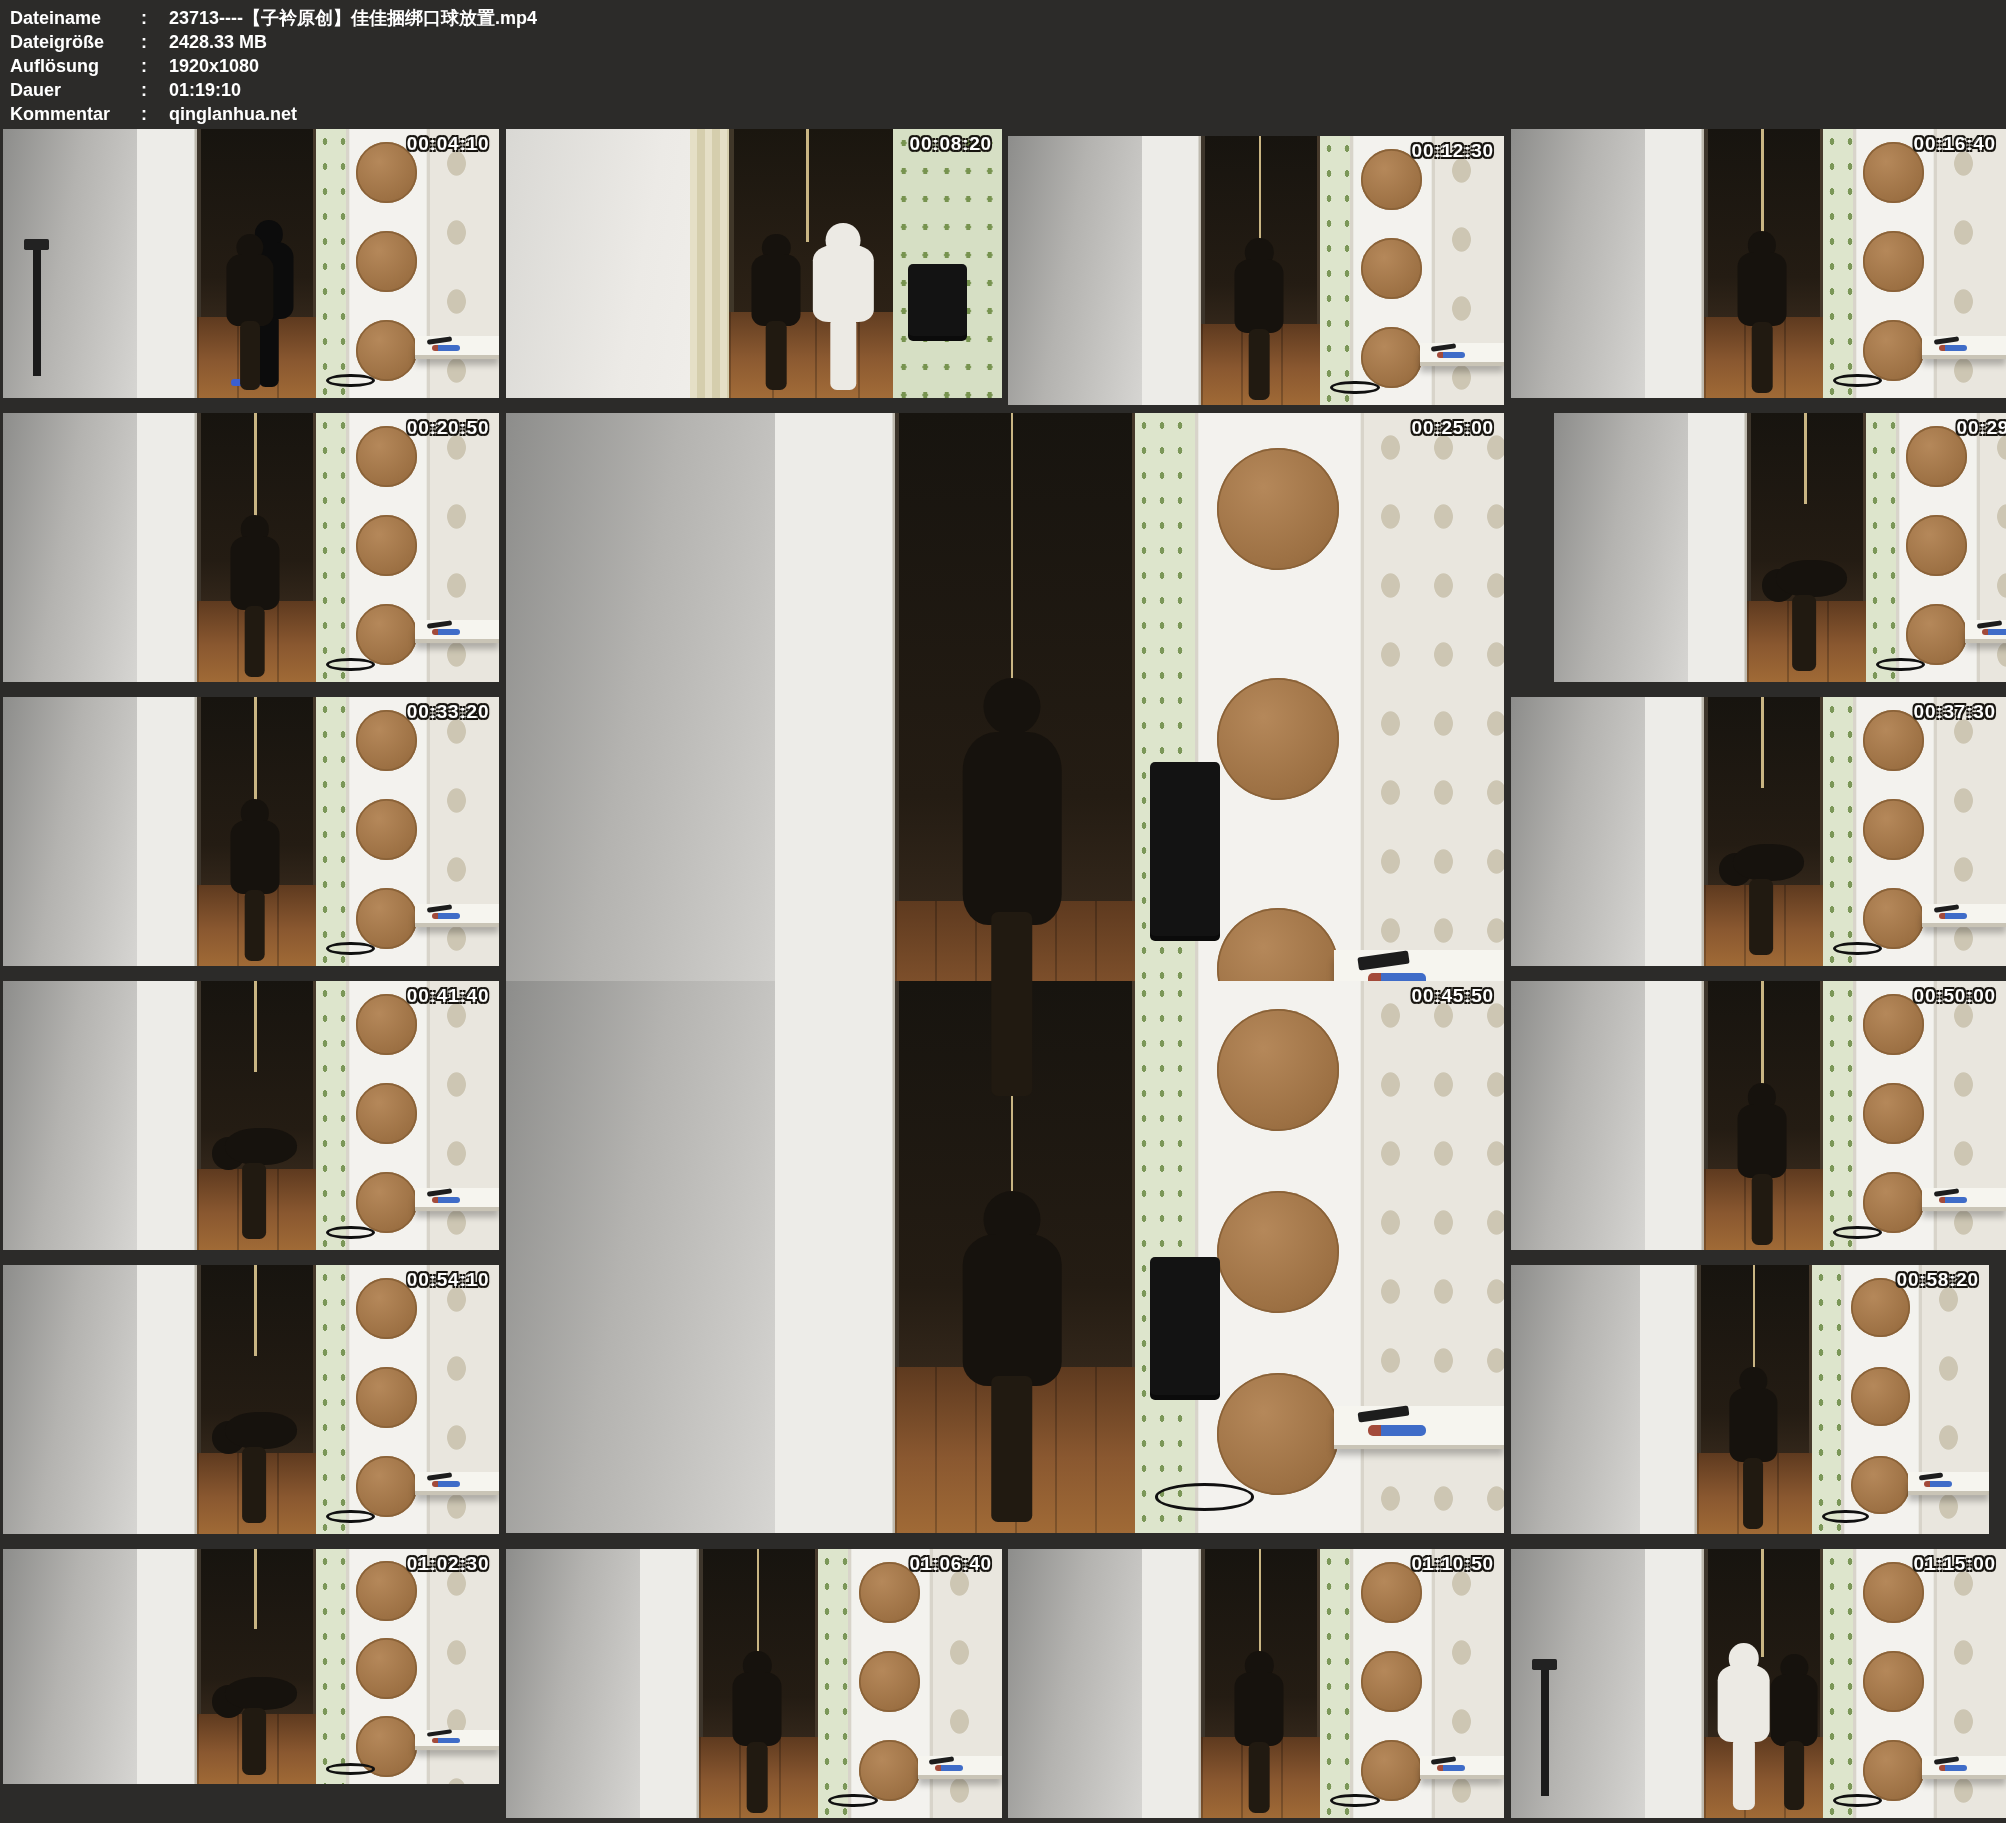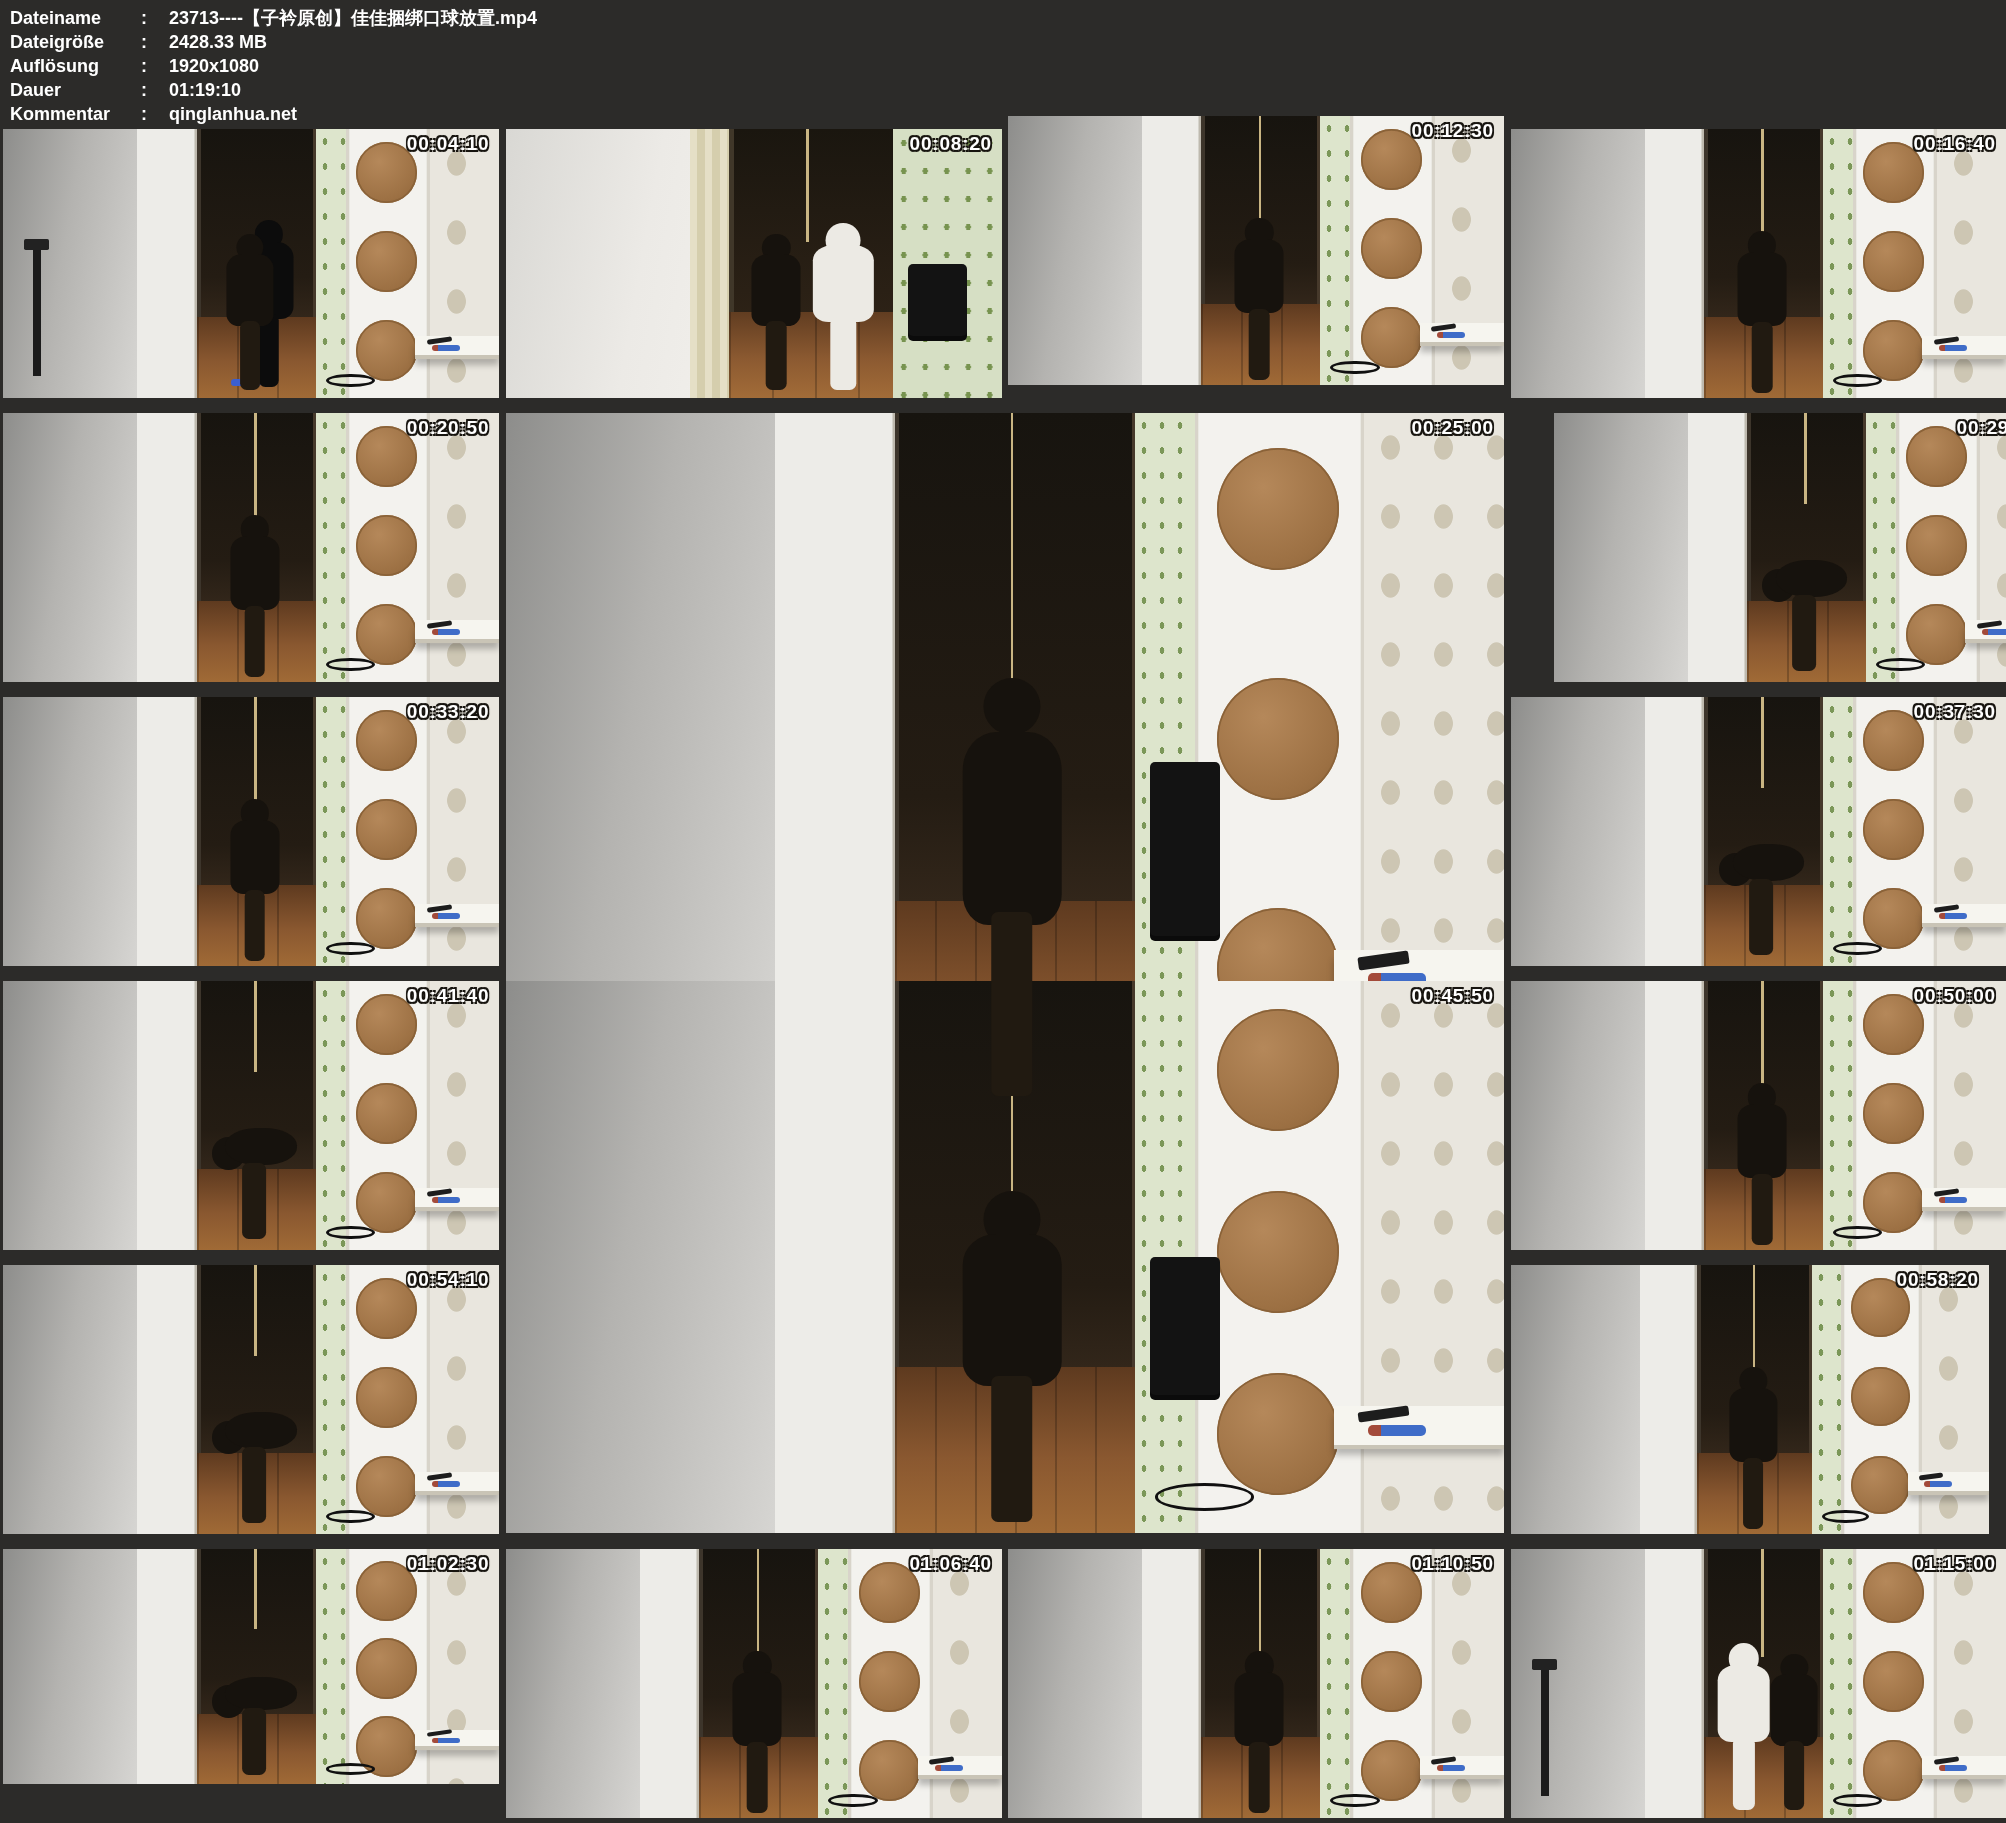--- a/index.html
+++ b/index.html
@@ -155,21 +155,21 @@
         </div>
         <div class="fig " style="left:48%;bottom:3%;width:13%;height:58%;">
     <div class="h"></div>
     <div class="b"></div>
     <div class="l"></div>
         </div>
         <div class="ly sc-hvine" style=""></div>
         <div class="ly sc-chair" style="left:81%;top:50%;width:12%;height:27%;"></div>
         <div class="ts">00:08:20</div>
       </div>
-      <div class="thumb" title="Person standing in the doorway facing the camera" style="left: 1008px; top: 116px; width: 496px; height: 269px;">
+      <div class="thumb" title="Person standing in the doorway facing the camera" style="left: 1008px; top: 136px; width: 496px; height: 269px;">
         <div class="ly sc-wallL" style=""></div>
         <div class="ly sc-wallW" style=""></div>
         <div class="ly sc-door" style=""></div>
         <div class="ly sc-floor" style=""></div>
         <div class="ly sc-rope" style="left:50.6%;top:0;height:40%;"></div>
         <div class="fig " style="left:44.2%;bottom:2%;width:13%;height:60%;">
     <div class="h"></div>
     <div class="b"></div>
     <div class="l"></div>
         </div>

